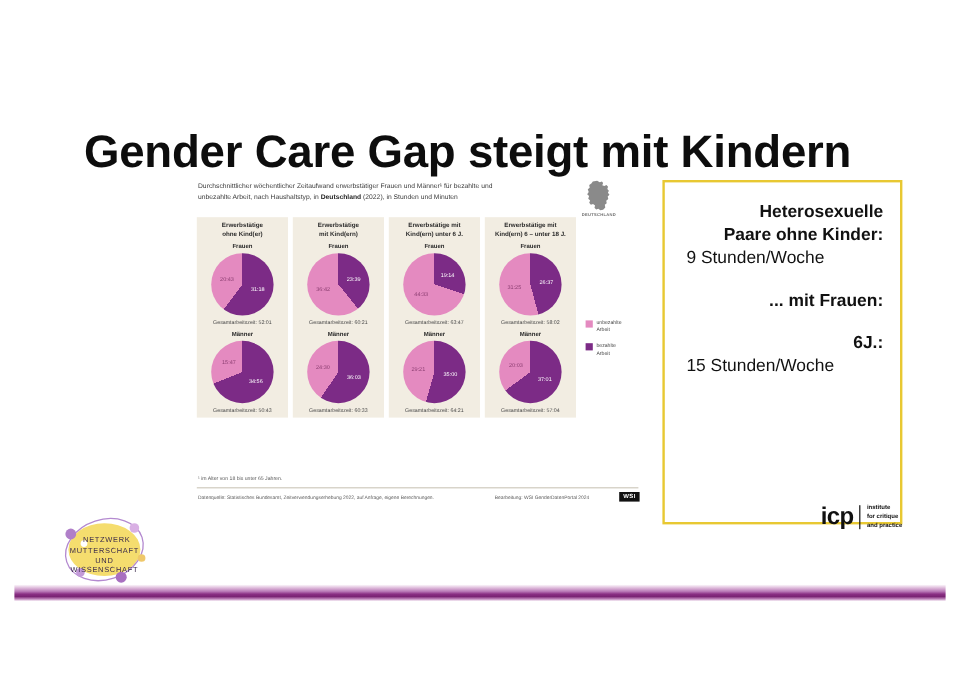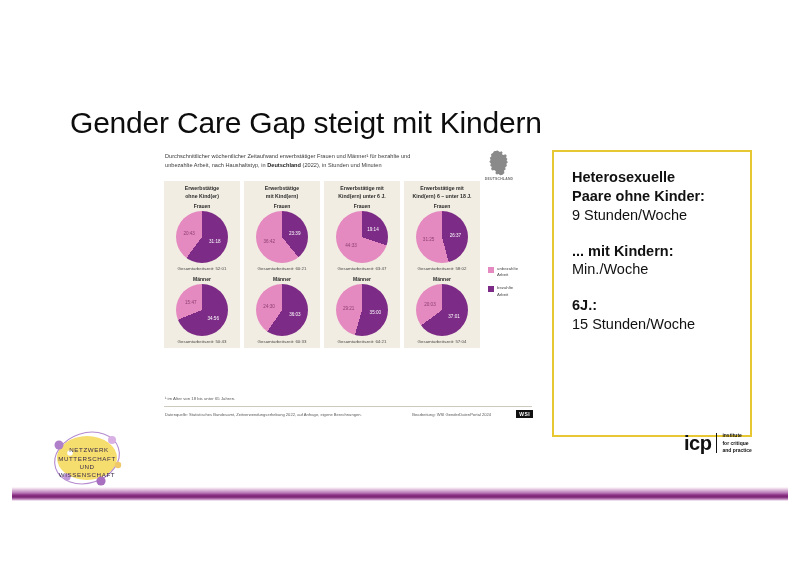--- a/index.html
+++ b/index.html
@@ -14,22 +14,22 @@
     overflow: hidden;
     font-family: "Liberation Sans", sans-serif;
     color: #111;
   }
 
   
   .slide-title {
     position: absolute;
     left: 70px;
     top: 106px;
-    font-size: 30px;
-    font-weight: 400;
+    font-size: 38px;
+    font-weight: 700;
     letter-spacing: -0.2px;
     color: #0d0d0d;
     white-space: nowrap;
   }
 
   
   .infographic {
     position: absolute;
     left: 158px;
     top: 148px;
@@ -196,35 +196,35 @@
     box-sizing: border-box;
     background: #ffffff;
     padding: 16px 14px 0 18px;
   }
   .callout p {
     margin: 0;
     font-size: 14.5px;
     line-height: 1.30;
     color: #111;
   }
-  .callout .hd { font-weight: 700; }
+  .callout .hd { font-weight: 700; text-align: right; }
   .callout .gap { height: 17px; }
 
   
   .nmw-logo {
     position: absolute;
     left: 46px;
     top: 425px;
     width: 82px;
     height: 66px;
   }
   .icp-logo {
     position: absolute;
     left: 684px;
-    top: 432px;
+    top: 420px;
     display: flex;
     align-items: center;
     gap: 5px;
   }
   .icp-word {
     font-size: 20px;
     font-weight: 700;
     letter-spacing: -0.5px;
     color: #111;
     line-height: 1;
@@ -395,22 +395,21 @@
     <div class="source-mid">Bearbeitung: WSI GenderDatenPortal 2024</div>
     <div class="wsi-logo">WSI</div>
   </div>
 </div>
 
 <div class="callout" style="border-color: rgb(232, 200, 50);">
     <p class="hd">Heterosexuelle</p>
     <p class="hd">Paare ohne Kinder:</p>
     <p>9 Stunden/Woche</p>
     <div class="gap"></div>
-    <p class="hd">... mit Kindern:</p>
-    <p>Min./Woche</p>
+    <p class="hd">... mit Frauen:</p>
     <div class="gap"></div>
     <p class="hd">6J.:</p>
     <p>15 Stunden/Woche</p>
   </div>
 
 <div class="nmw-logo">
   <svg width="82" height="66" viewBox="0 0 82 66" aria-hidden="true">
     <ellipse cx="41" cy="33" rx="30" ry="22" fill="#f5dd6e"></ellipse>
     <ellipse cx="41" cy="33" rx="33" ry="25" fill="none" stroke="#b48ad0" stroke-width="1.1" transform="rotate(-18 41 33)"></ellipse>
     <circle cx="13" cy="20" r="4.5" fill="#b07fc9"></circle>

